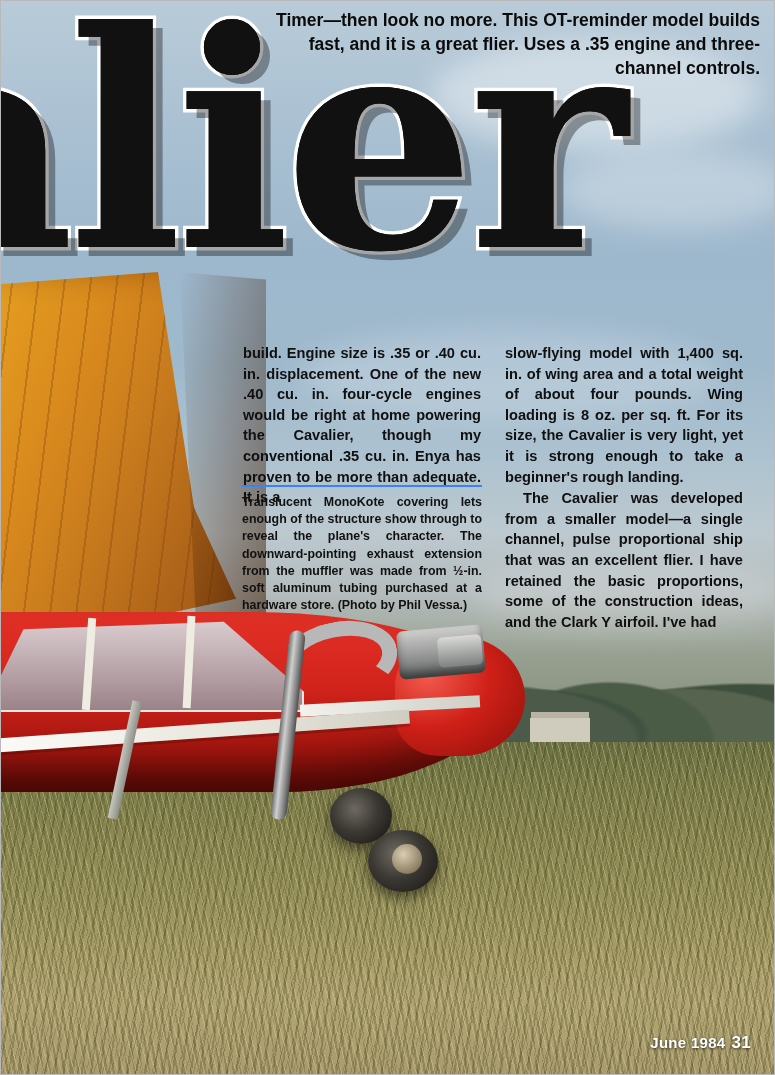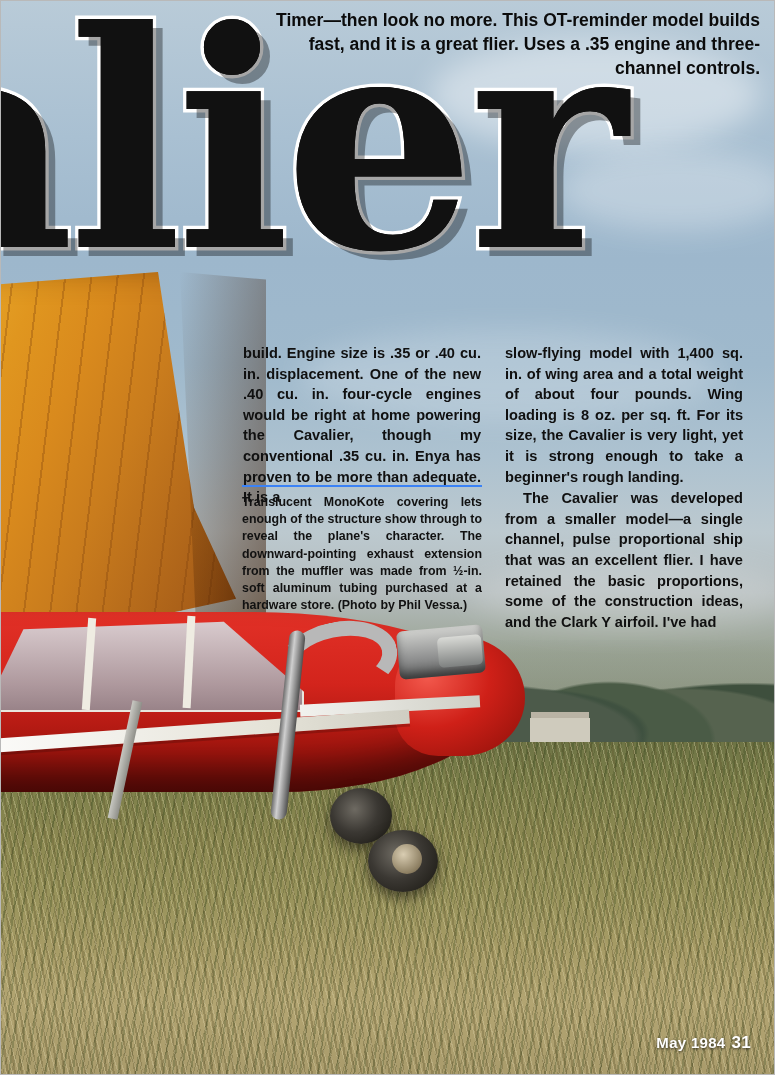--- a/index.html
+++ b/index.html
@@ -359,17 +359,17 @@
       <p>slow-flying model with 1,400 sq. in. of wing area and a total weight of about four pounds. Wing loading is 8 oz. per sq. ft. For its size, the Cavalier is very light, yet it is strong enough to take a beginner's rough landing.</p>
       <p>The Cavalier was developed from a smaller model—a single channel, pulse proportional ship that was an excellent flier. I have retained the basic proportions, some of the construction ideas, and the Clark Y airfoil. I've had</p>
     </div>
   </div>
 
   <div class="caption">
     <p>Translucent MonoKote covering lets enough of the structure show through to reveal the plane's character. The downward-pointing exhaust extension from the muffler was made from ½-in. soft aluminum tubing purchased at a hardware store. (Photo by Phil Vessa.)</p>
   </div>
 
   <div class="folio">
-    <span>May 1984</span><span class="pg">31</span>
+    <span>June 1984</span><span class="pg">31</span>
   </div>
 
   <div class="page-border"></div>
 </div>
 
 </body></html>

